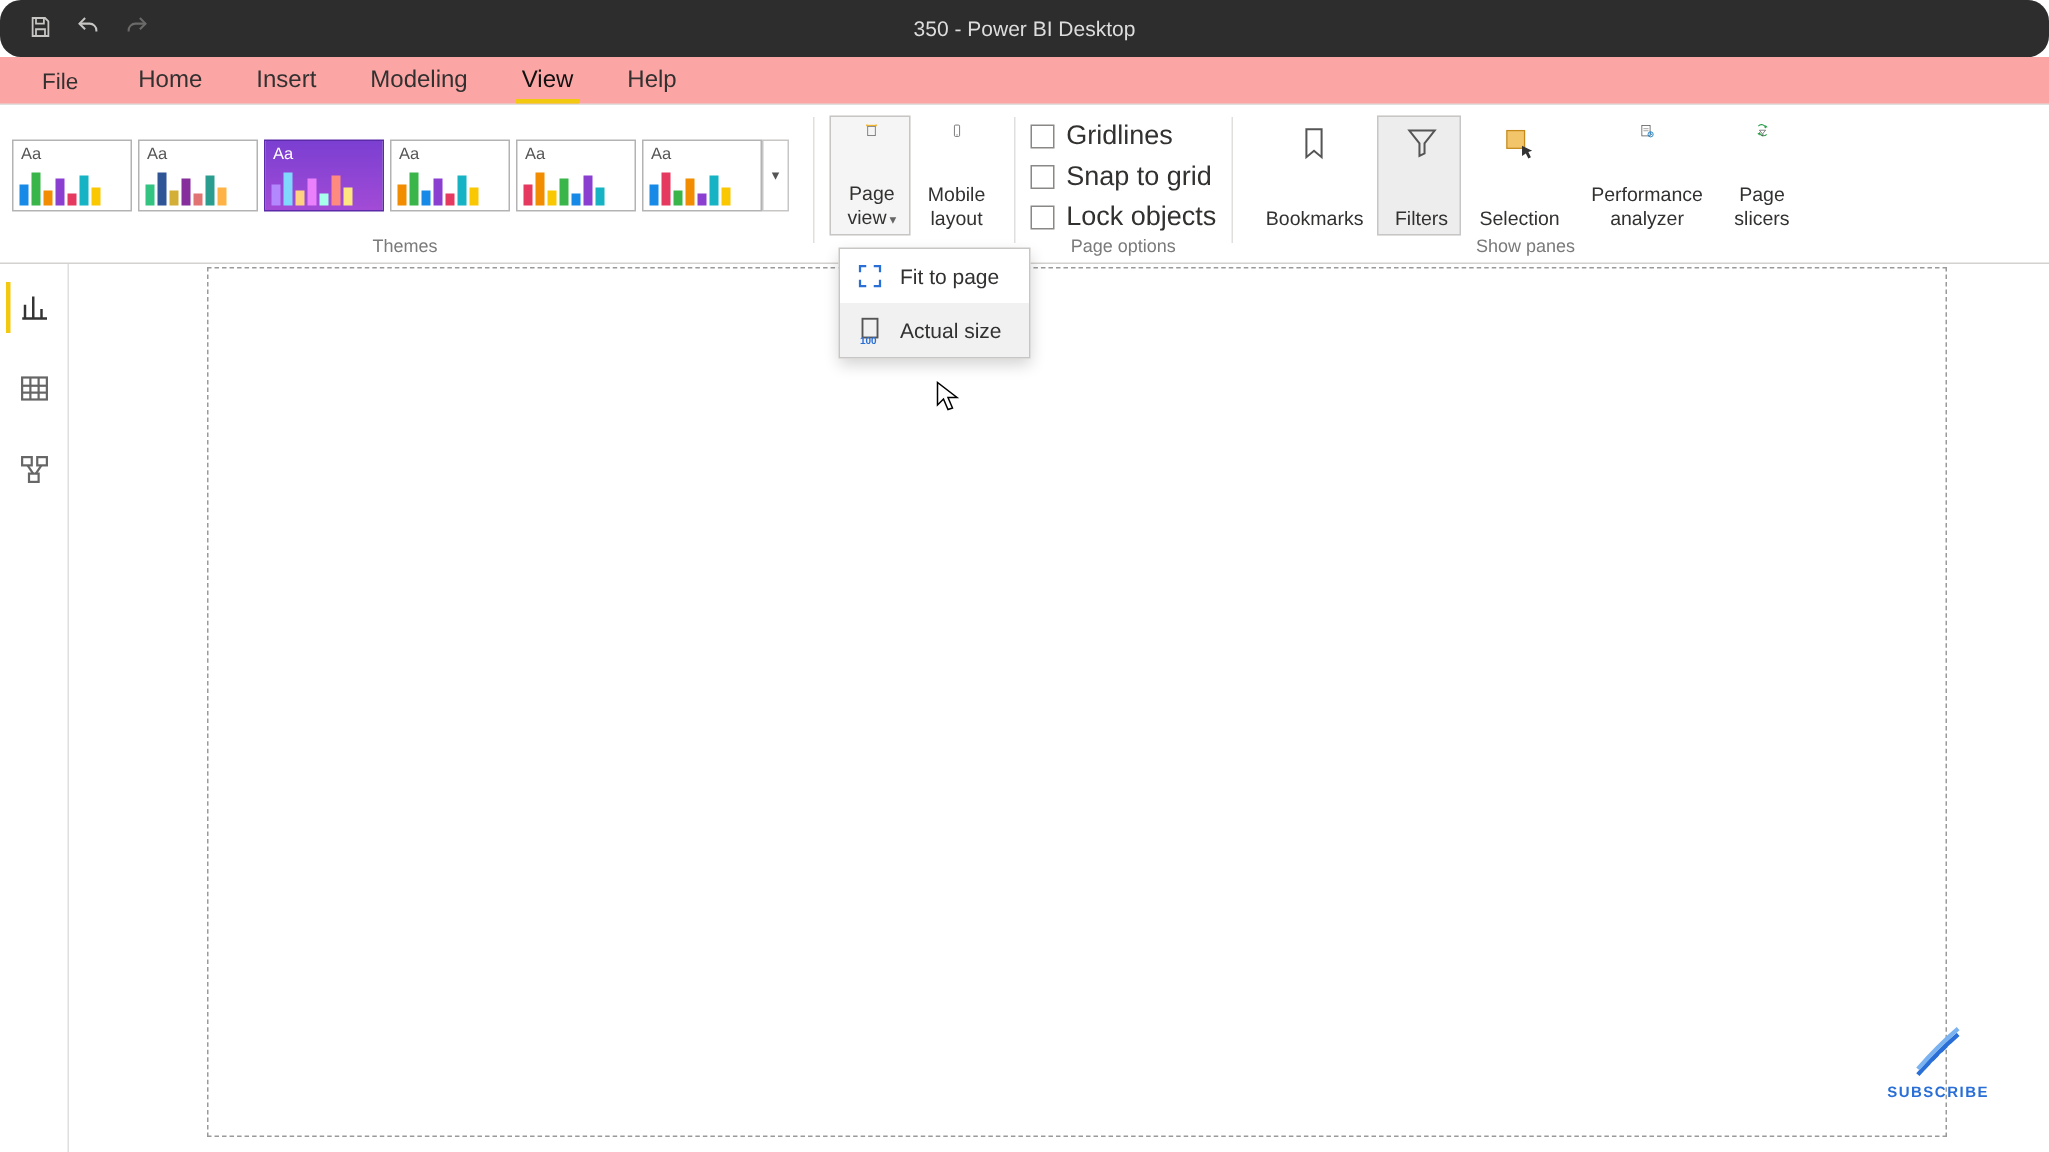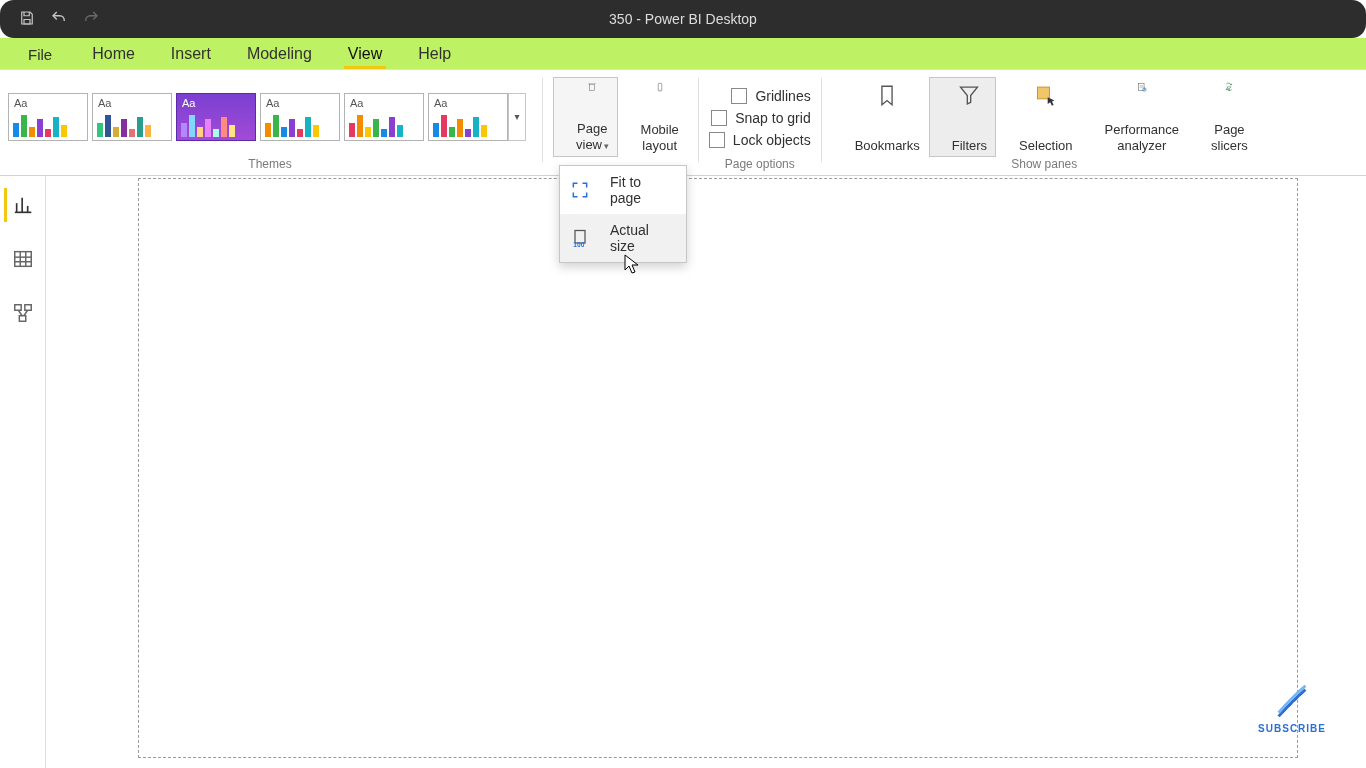--- a/index.html
+++ b/index.html
@@ -28,21 +28,21 @@
     left: 0; right: 0;
     text-align: center;
     pointer-events: none;
     font-size: 14px;
     color: #ddd;
   }
 
   
   .ribbon-tabs {
     height: 32px;
-    background: #bef264;
+    background: #fca5a5;
     border-bottom: 1px solid #e1dfdd;
     display: flex;
     align-items: flex-end;
     padding-left: 20px;
     gap: 28px;
   }
   .ribbon-tabs .file-tab {
     font-size: 15px;
     color: #323130;
     padding: 6px 8px;
@@ -145,21 +145,21 @@
     cursor: pointer;
     background:#fff;
   }
 
   
   .big-btn {
     display: flex;
     flex-direction: column;
     align-items: center;
     justify-content: flex-end;
-    padding: 4px 8px 2px 22px;
+    padding: 4px 8px 2px 11px;
     font-size: 13px;
     color: #323130;
     cursor: pointer;
     text-align: center;
     height: 80px;
     border: 1px solid transparent;
     gap: 27px;
   }
   .big-btn.active {
     background: #ededed;
@@ -177,24 +177,23 @@
   .check-stack {
     display: flex;
     flex-direction: column;
     gap: 6px;
     padding-top: 2px;
   }
   .check-item {
     display: flex;
     align-items: center;
     gap: 8px;
-    font-size: 14px;
+    font-size: 18px;
     color: #323130;
     cursor: pointer;
-    justify-content: flex-end;
   }
   .check-item .box {
     width: 16px; height: 16px;
     border: 1px solid #8a8886;
     background: #fff;
   }
 
   
   .left-rail {
     position: absolute;
@@ -250,21 +249,21 @@
     top: 165px;
     width: 128px;
     background: #fff;
     border: 1px solid #c8c6c4;
     box-shadow: 0 4px 10px rgba(0,0,0,0.18);
     z-index: 50;
   }
   .dropdown .ditem {
     display: flex;
     align-items: center;
-    gap: 20px;
+    gap: 10px;
     padding: 8px 10px;
     font-size: 14px;
     color: #323130;
     cursor: pointer;
   }
   .dropdown .ditem:hover,
   .dropdown .ditem.hover { background: #f1f1f1; }
   .dropdown .ditem svg { width: 20px; height: 20px; flex-shrink:0; }
 
   

